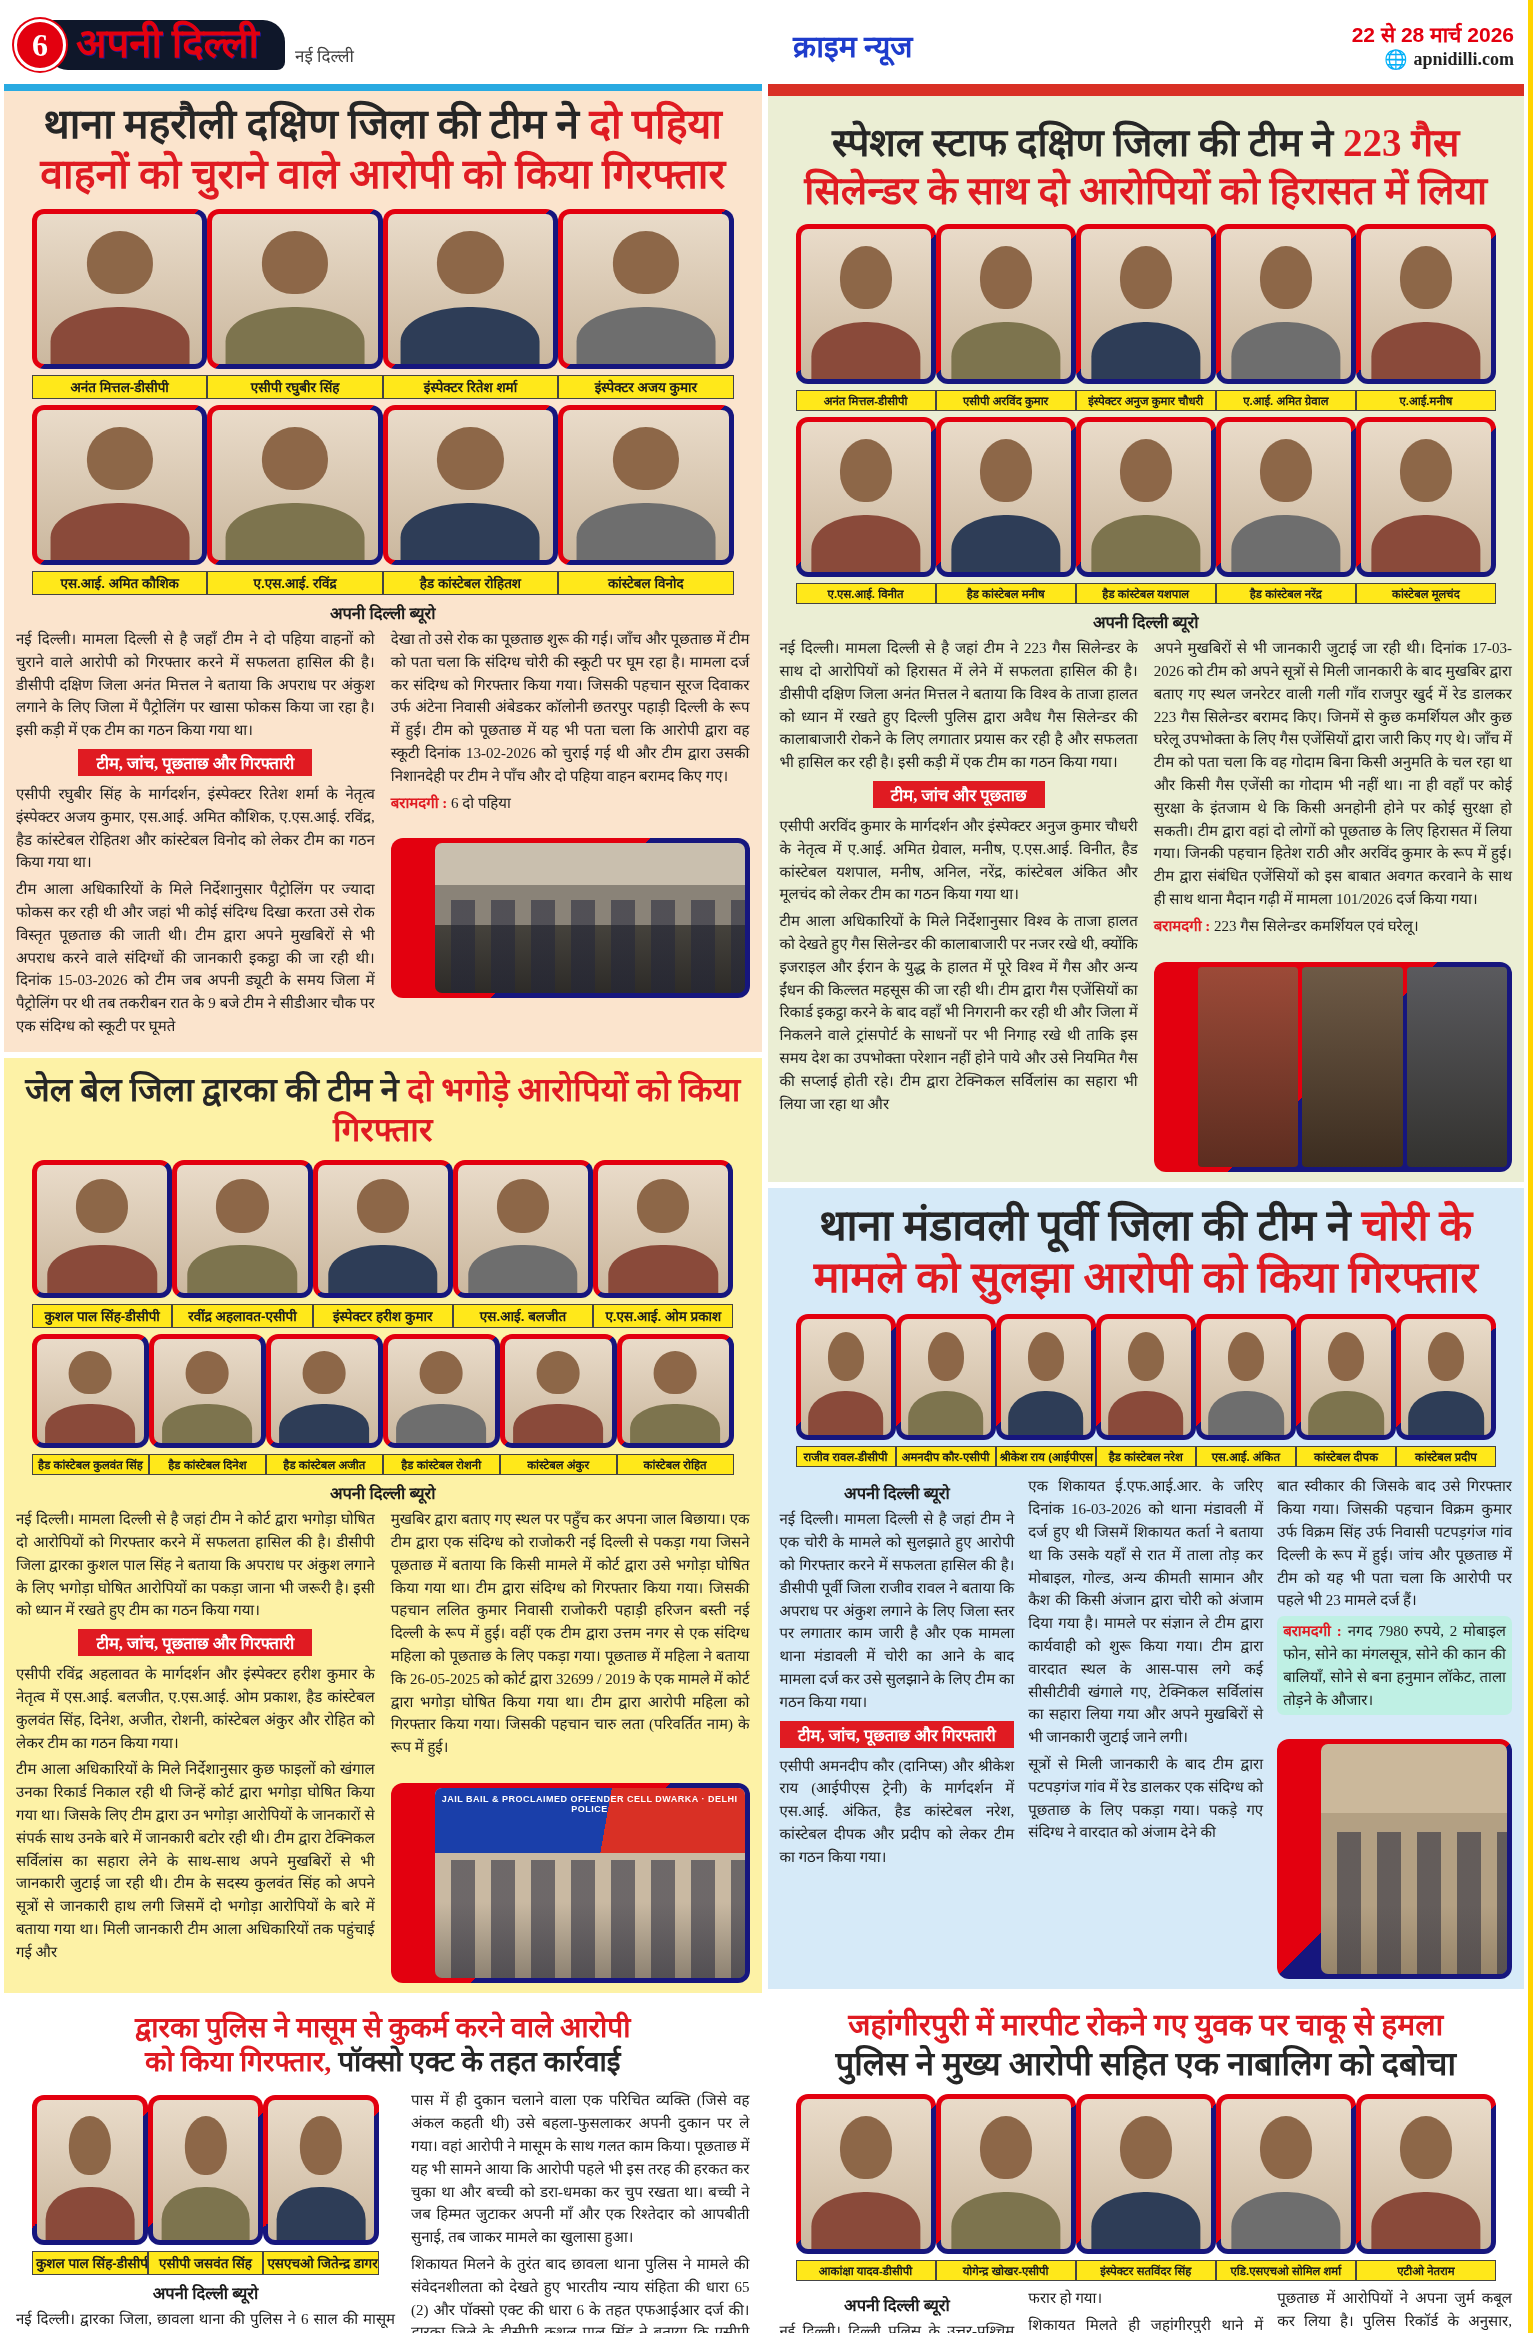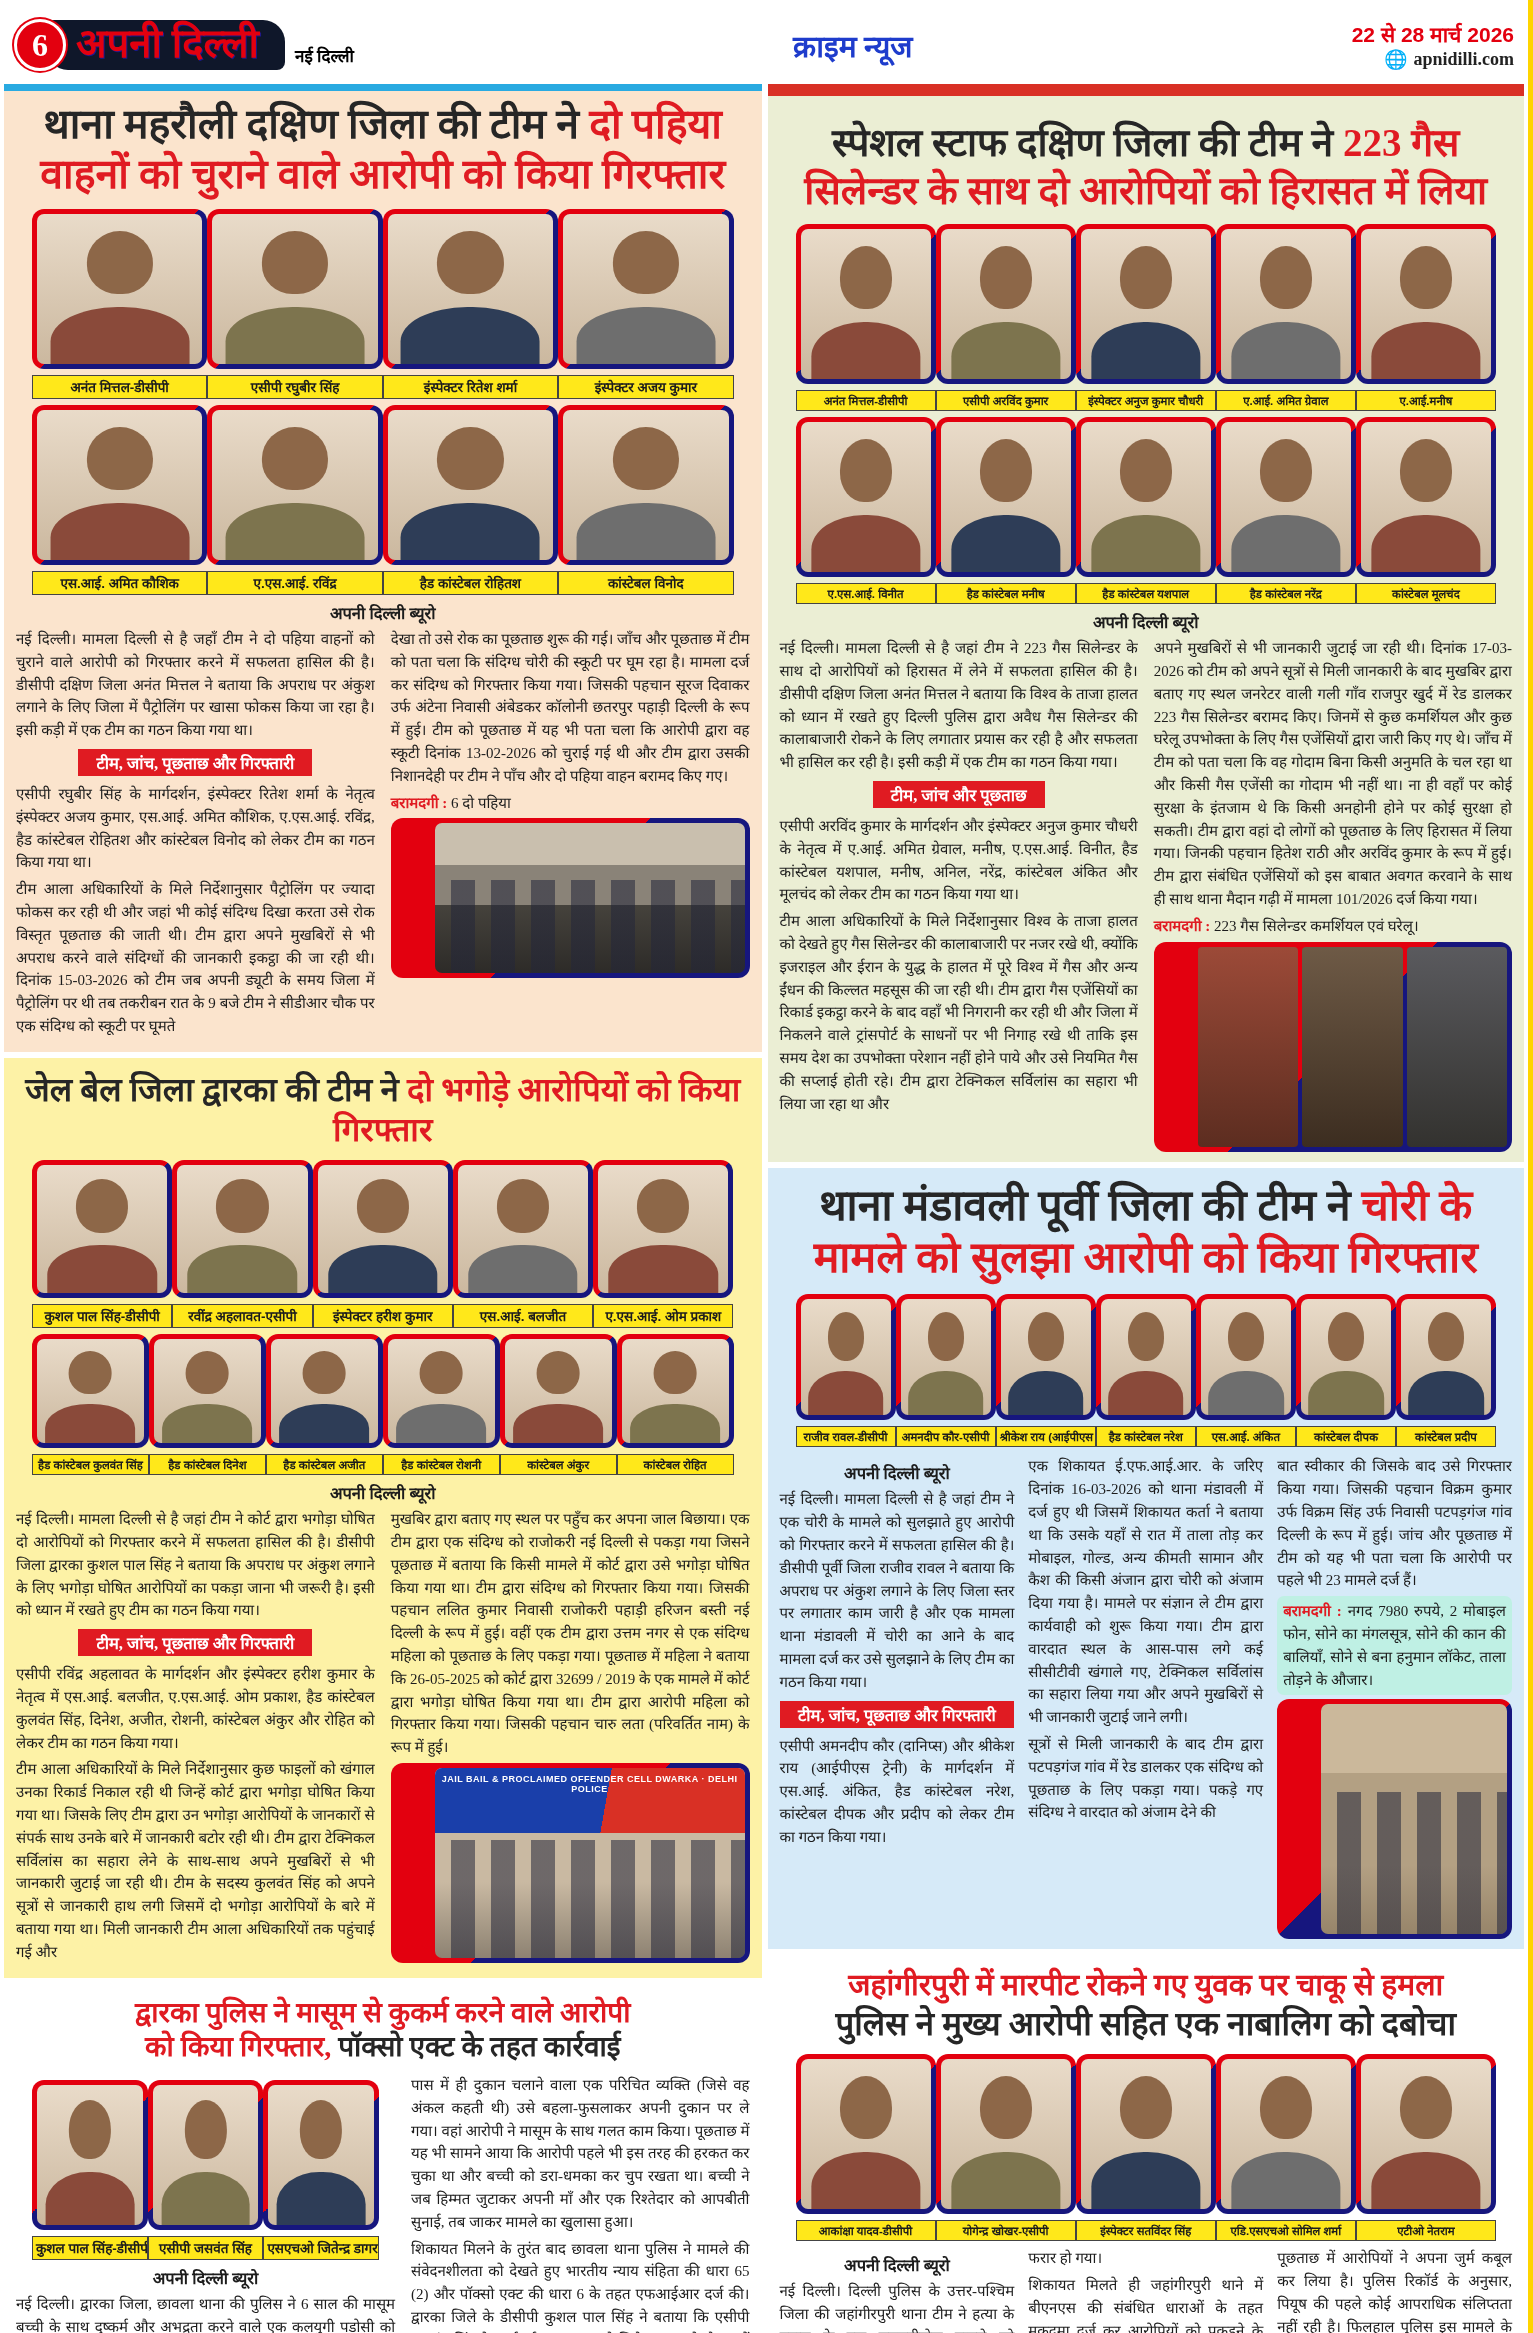--- a/index.html
+++ b/index.html
@@ -9,21 +9,21 @@
           border-right:5px solid #ffd400; background:#fff; }
 
   
   .hdr { display:flex; align-items:center; justify-content:space-between; padding:10px 14px 4px; height:84px; }
   .hdr-left { display:flex; align-items:center; gap:10px; }
   .logo-badge { width:52px; height:52px; border-radius:50%; background:#e3000f; color:#fff;
                 display:flex; align-items:center; justify-content:center; font-size:32px; font-weight:bold;
                 border:3px solid #fff; box-shadow:0 0 0 2px #e3000f; z-index:2; }
   .masthead { background:#0f172a; border-radius:8px 22px 8px 22px; padding:4px 26px 6px 30px; margin-left:-30px;
               font-size:40px; font-weight:800; color:#e3000f; text-shadow:1px 1px 0 #1a1a8f; line-height:1; }
-  .edition { font-size:17px; font-weight:bold; color:#000000; align-self:flex-end; margin-bottom:4px; }
+  .edition { font-size:17px; font-weight:normal; color:#404040; align-self:flex-end; margin-bottom:4px; }
   .section-title { font-size:30px; font-weight:800; color:#1e3ccc; }
   .hdr-right { text-align:right; }
   .hdr-date { color:#e3000f; font-weight:bold; font-size:21px; font-family:"Liberation Sans",sans-serif; }
   .hdr-site { font-size:18px; font-weight:bold; color:#222; display:flex; align-items:center; gap:5px; justify-content:flex-end; }
   .globe { color:#1e7ad4; font-size:19px; }
 
   
   .cols-wrap { display:flex; gap:6px; padding:0 4px; align-items:flex-start; }
   .col-l { width:758px; display:flex; flex-direction:column; gap:6px; }
   .col-r { width:757px; display:flex; flex-direction:column; gap:6px; }
@@ -65,21 +65,21 @@
   .byline { text-align:center; font-weight:bold; font-size:16.5px; margin:6px 0 4px; }
   .cols2 { display:flex; gap:16px; } .cols3 { display:flex; gap:14px; }
   .bodycol { flex:1; min-width:0; }
   .bodycol p { font-size:15px; line-height:1.52; text-align:justify; margin-bottom:4px; }
   .subhead { text-align:center; margin:7px 0; }
   .subhead span { background:#e01b22; color:#fff; font-weight:bold; padding:2px 18px; font-size:16.5px; display:inline-block; }
   .rlabel { color:#e01b22; font-weight:bold; }
   .recbox { background:#bff0e4; padding:4px 6px;border-radius:7px; }
 
   
-  .ev { margin-top:4px;padding-left:44px; }
+  .ev { margin-top:24px;padding-left:44px; }
   .eimg { border-radius:7px; overflow:hidden; position:relative; }
   .ev-bikes { height:150px; background:linear-gradient(#c9bfae 0 28%,#8a8378 28% 55%,#45423c 55%,#2d2b28); }
   .ev-bikes::after, .ev-group::after, .ev-group4::after { content:""; position:absolute; inset:38% 0 0 0;
      background:repeating-linear-gradient(90deg, transparent 0 16px, rgba(35,38,58,.55) 16px 40px); }
   .ev-panels { display:flex; gap:4px; height:200px; }
   .ev-panels > div { flex:1; border-radius:4px; }
   .pan1 { background:linear-gradient(#9c4a38,#5c2d20); }
   .pan2 { background:linear-gradient(#6e5a46,#3c2d20); }
   .pan3 { background:linear-gradient(#5a5a5e,#33322f); }
   .ev-group { height:190px; background:linear-gradient(#b8c4d4 0 14%, #c9b9a2 14% 60%, #8d8272); }

